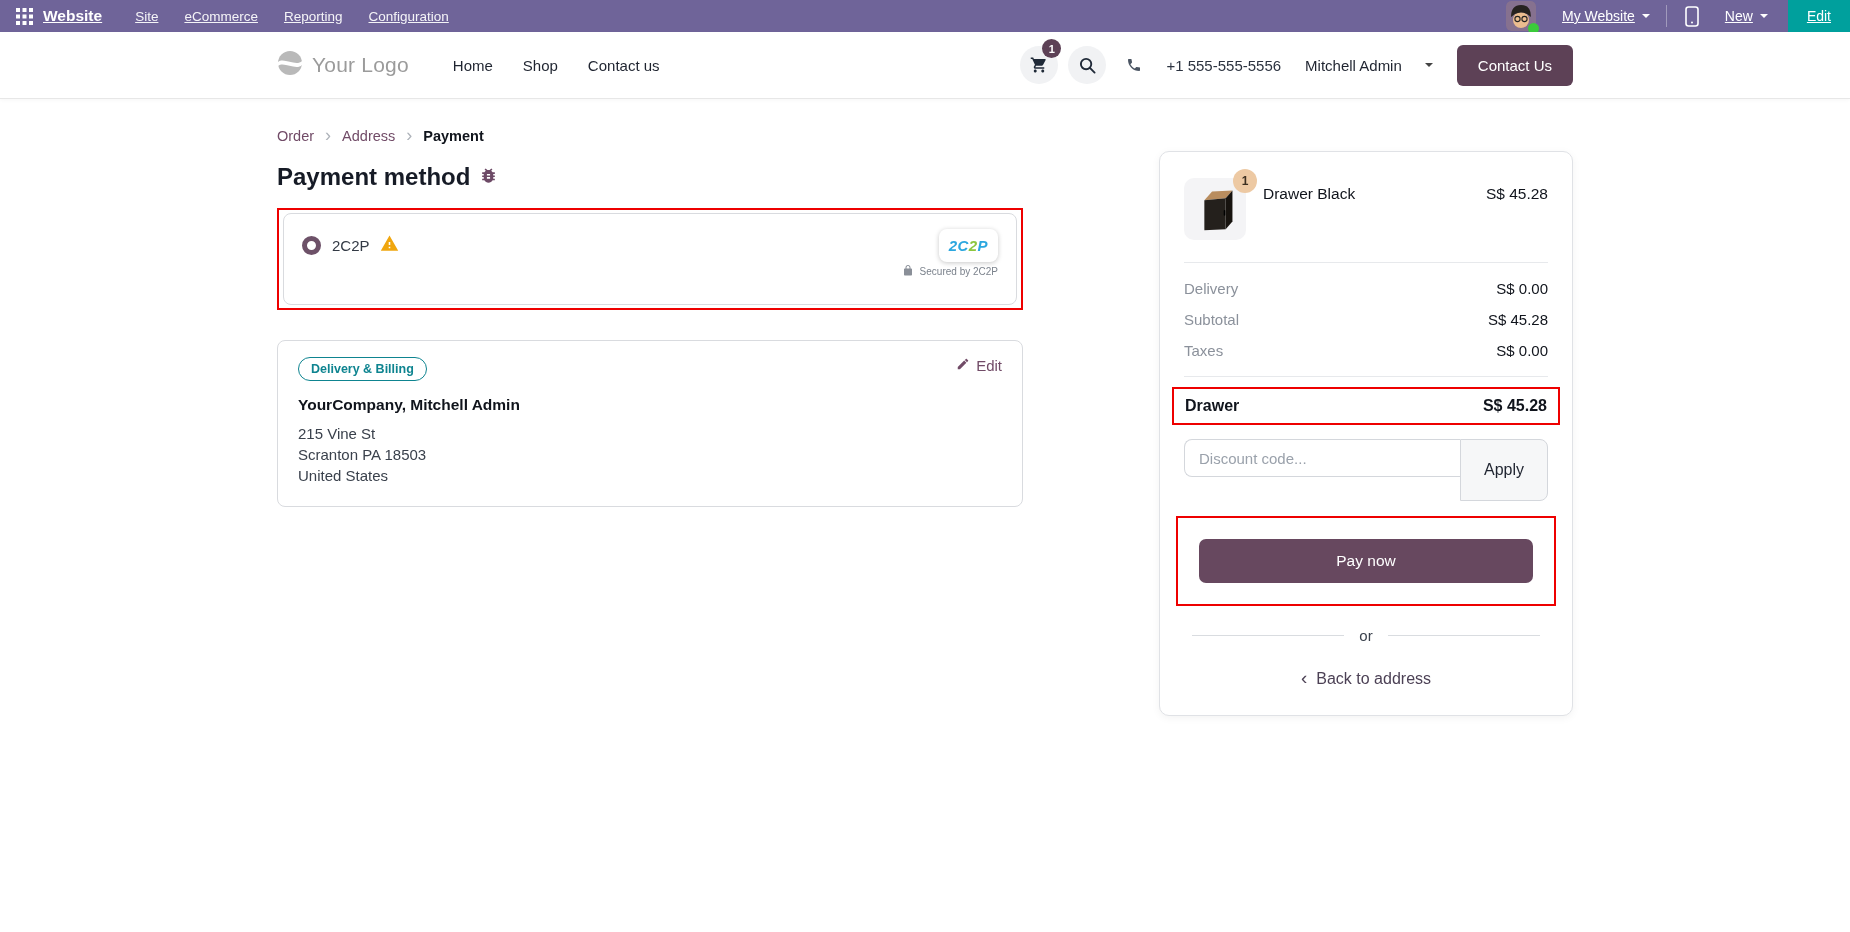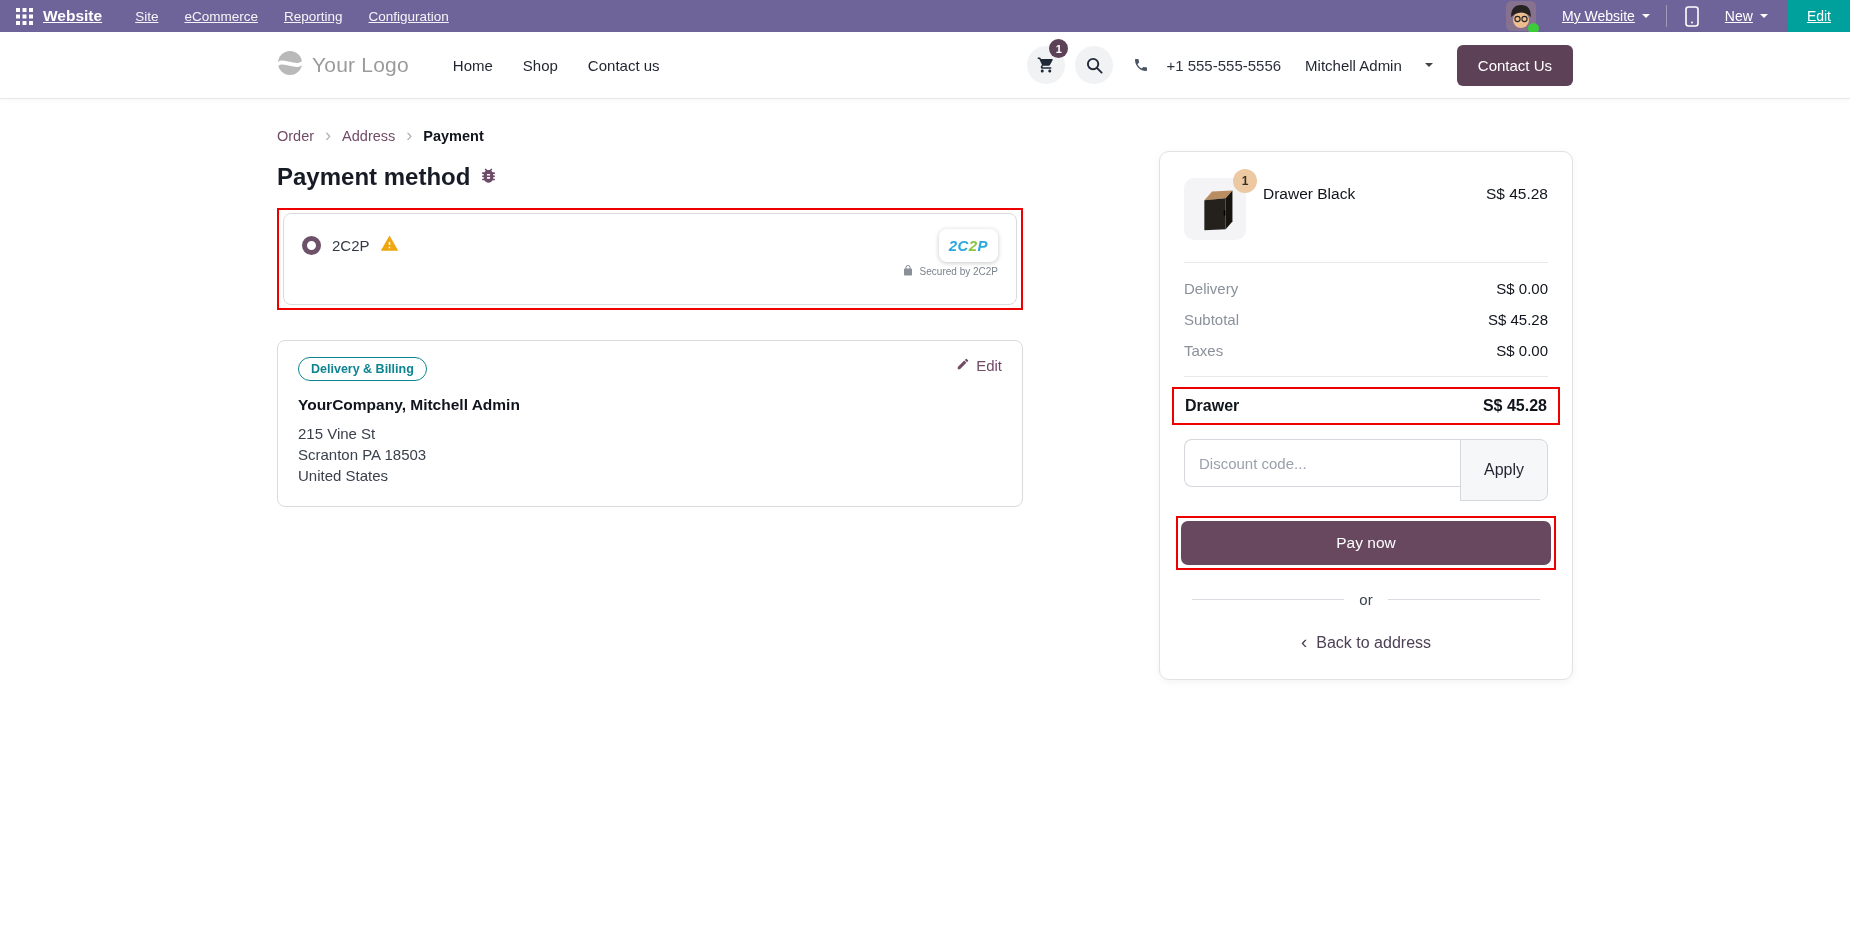--- a/index.html
+++ b/index.html
@@ -32,21 +32,21 @@
   .logo { display: flex; align-items: center; gap: 9px; margin-right: 32px; cursor: pointer; }
   .logo-text { font-size: 21px; color: #9b9b9b; letter-spacing: .2px; }
   .main-nav { display: flex; gap: 6px; }
   .main-nav a { padding: 8px 12px; font-size: 15px; color: #1f2430; text-decoration: none; }
   .h-right { margin-left: auto; display: flex; align-items: center; gap: 10px; }
   .icon-circle { width: 38px; height: 38px; border-radius: 50%; background: #f1f2f4; display: flex; align-items: center;
     justify-content: center; position: relative; border: none; cursor: pointer; }
   .cart-badge { position: absolute; top: -7px; right: -3px; min-width: 19px; height: 19px; border-radius: 50%;
     background: var(--plum-dark, #5D4156); color: #fff; font-size: 11px; display: flex; align-items: center;
     justify-content: center; font-weight: 700; padding: 0 4px; }
-  .phone-line { display: flex; align-items: center; gap: 17px; margin: 0 14px 0 10px; font-size: 15px; color: #2c3340; cursor: pointer; }
+  .phone-line { display: flex; align-items: center; gap: 24px; margin: 0 14px 0 10px; font-size: 15px; color: #2c3340; cursor: pointer; }
   .user-menu { display: flex; align-items: center; gap: 23px; font-size: 15px; color: #1f2430; margin-right: 14px; cursor: pointer; }
   .user-menu .caret { color: #444; }
   .contact-btn { background: var(--plum-dark, #5D4156); color: #fff; border: none; border-radius: 6px;
     padding: 12px 21px; font-size: 15px; cursor: pointer; }
 
   
   .main-row { display: flex; align-items: flex-start; padding-top: 20px; }
   .col-left { width: 746px; }
   .col-right { width: 414px; margin-left: auto; margin-top: 33px; }
 
@@ -89,26 +89,26 @@
     align-items: center; justify-content: center; }
   .prod-name { font-size: 15.5px; color: #10141c; padding-top: 7px; }
   .prod-price { margin-left: auto; font-size: 15.5px; color: #10141c; padding-top: 7px; }
   hr.div { border: none; border-top: 1px solid #e7e9ec; margin: 10px 0; }
   .t-row { display: flex; justify-content: space-between; padding: 7px 0; font-size: 15px; }
   .t-label { color: #8b919b; }
   .t-value { color: #10141c; }
   .total-annotation { border: 2.5px solid var(--red, #EE0000); display: flex; justify-content: space-between;
     align-items: center; padding: 8px 11px; margin: 6px -12px 14px; font-weight: 700; font-size: 16px; color: #10141c; }
   .discount-group { display: flex; margin-top: 4px; }
-  .discount-input { flex: 1; height: 48px; border: 1px solid #d4d7dc; border-right: none; border-radius: 8px 0 0 8px;
+  .discount-input { flex: 1; height: 38px; border: 1px solid #d4d7dc; border-right: none; border-radius: 8px 0 0 8px;
     padding: 0 14px; font-size: 15px; color: #333; outline: none; font-family: inherit; min-width: 0; }
   .discount-input::placeholder { color: #9aa1ab; }
   .apply-btn { height: 62px; padding: 0 23px; background: #f6f7f8; border: 1px solid #d4d7dc;
     border-radius: 0 8px 8px 0; font-size: 16px; color: #1f2430; cursor: pointer; font-family: inherit; }
-  .paynow-annotation { border: 2.5px solid var(--red, #EE0000); padding: 3px; margin: 15px -8px 0; }
+  .paynow-annotation { border: 2.5px solid var(--red, #EE0000); padding: 21px; margin: 15px -8px 0; }
   .paynow-btn { width: 100%; height: 44px; background: var(--plum, #67485F); color: #fff; border: none;
     border-radius: 7px; font-size: 15.5px; cursor: pointer; font-family: inherit; }
   .or-row { display: flex; align-items: center; gap: 15px; margin: 21px 8px 4px; color: #3a414c; font-size: 15px; }
   .or-line { flex: 1; height: 1px; background: #d9dce0; }
   .back-row { text-align: center; margin-top: 24px; }
   .back-link { color: #4c4155; font-size: 16px; text-decoration: none; display: inline-flex; gap: 9px;
     align-items: center; cursor: pointer; }
   .back-chevron { font-size: 19px; line-height: 1; padding-bottom: 2px; }
 </style>
 </head>

